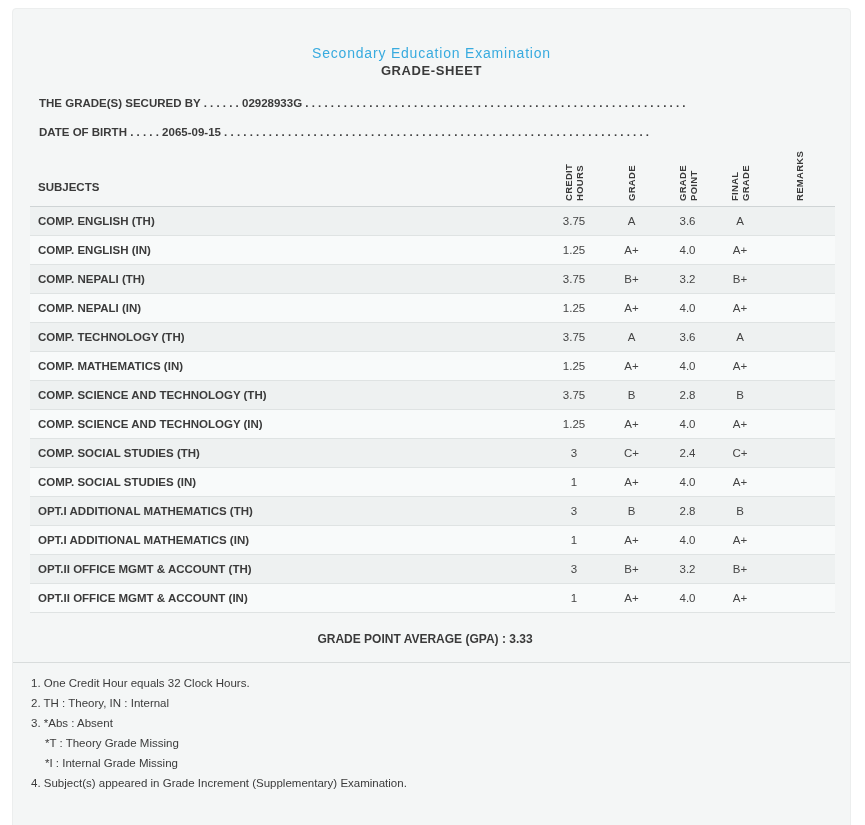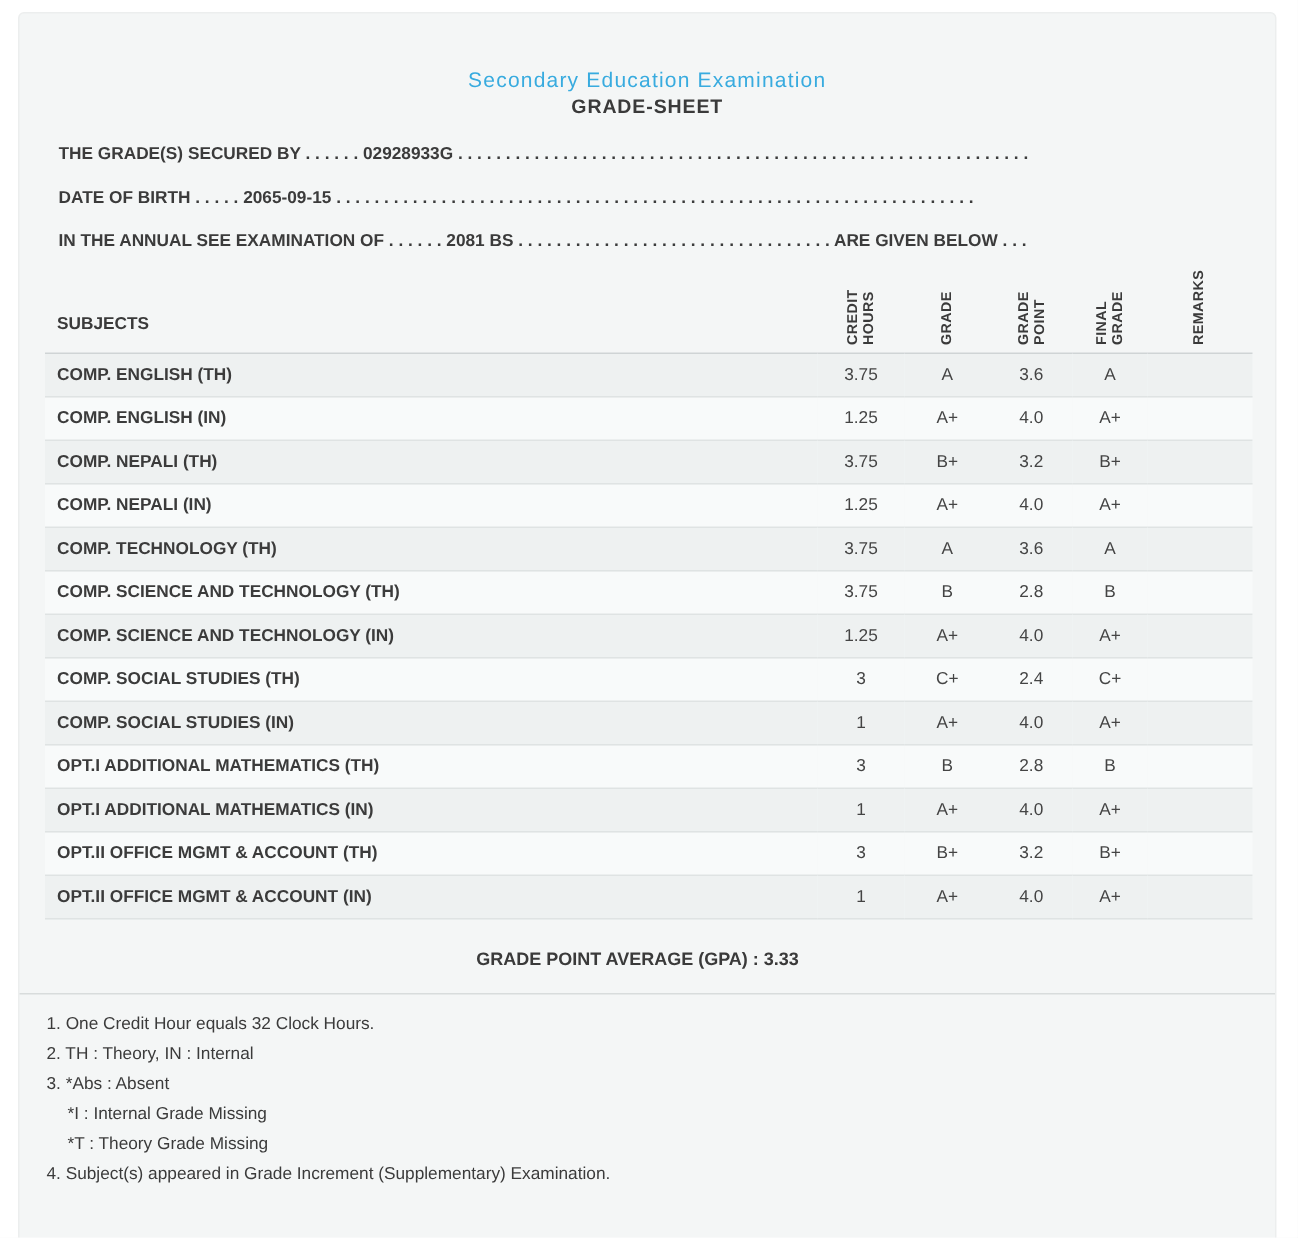--- a/index.html
+++ b/index.html
@@ -146,21 +146,20 @@
 <body>
 
 <div class="panel">
 
   <div class="title">Secondary Education Examination</div>
   <div class="subtitle">GRADE-SHEET</div>
 
   <div class="info-block">
     <div class="info-line">THE GRADE(S) SECURED BY . . . . . . 02928933G . . . . . . . . . . . . . . . . . . . . . . . . . . . . . . . . . . . . . . . . . . . . . . . . . . . . . . . . . . . .</div>
     <div class="info-line">DATE OF BIRTH . . . . . 2065-09-15 . . . . . . . . . . . . . . . . . . . . . . . . . . . . . . . . . . . . . . . . . . . . . . . . . . . . . . . . . . . . . . . . . . .</div>
-    <div class="info-line">IN THE ANNUAL SEE EXAMINATION OF . . . . . . 2081 BS . . . . . . . . . . . . . . . . . . . . . . . . . . . . . . . . . ARE GIVEN BELOW . . .</div>
   </div>
 
   <table class="grades">
     <colgroup>
       <col class="c-subject">
       <col class="c-credit">
       <col class="c-grade">
       <col class="c-point">
       <col class="c-final">
       <col class="c-remarks">
@@ -223,20 +222,28 @@
         </tr>
         <tr>
           <td class="subject">COMP. TECHNOLOGY (TH)</td>
           <td class="val">3.75</td>
           <td class="val">A</td>
           <td class="val">3.6</td>
           <td class="val">A</td>
           <td class="val"></td>
         </tr>
         <tr>
+          <td class="subject">COMP. MATHEMATICS (IN)</td>
+          <td class="val">1.25</td>
+          <td class="val">A+</td>
+          <td class="val">4.0</td>
+          <td class="val">A+</td>
+          <td class="val"></td>
+        </tr>
+        <tr>
           <td class="subject">COMP. SCIENCE AND TECHNOLOGY (TH)</td>
           <td class="val">3.75</td>
           <td class="val">B</td>
           <td class="val">2.8</td>
           <td class="val">B</td>
           <td class="val"></td>
         </tr>
         <tr>
           <td class="subject">COMP. SCIENCE AND TECHNOLOGY (IN)</td>
           <td class="val">1.25</td>
@@ -297,18 +304,18 @@
   </table>
 
   <div class="gpa-row">GRADE POINT AVERAGE (GPA) : 3.33</div>
 
   <div class="divider"></div>
 
   <div class="notes">
       <div class="note">1. One Credit Hour equals 32 Clock Hours.</div>
       <div class="note">2. TH : Theory, IN : Internal</div>
       <div class="note">3. *Abs : Absent</div>
+      <div class="note indent">*T : Theory Grade Missing</div>
       <div class="note indent">*I : Internal Grade Missing</div>
-      <div class="note indent">*T : Theory Grade Missing</div>
       <div class="note">4. Subject(s) appeared in Grade Increment (Supplementary) Examination.</div>
     </div>
 
 </div>
 
 </body></html>

